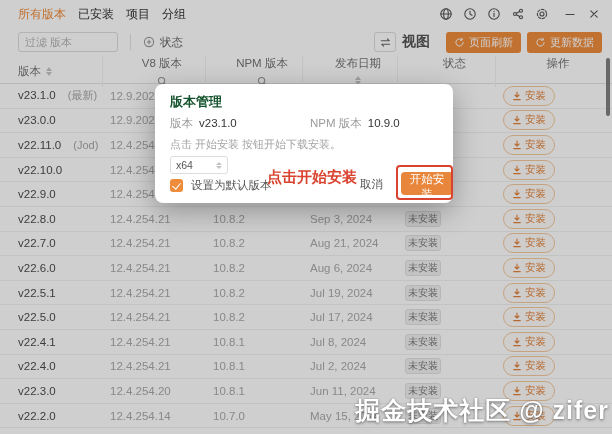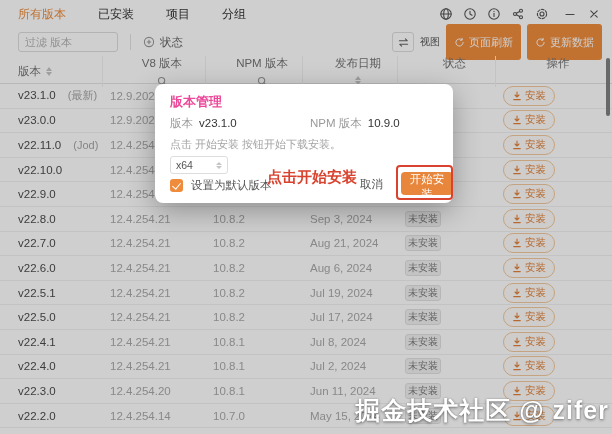--- a/index.html
+++ b/index.html
@@ -2,40 +2,40 @@
 <html style="--accent: #ee8c3c; --anno: #d9422e;"><head>
 <meta charset="utf-8">
 <style>
   :root{ --accent:#ee8c3c; --anno:#d9422e; }
   *{box-sizing:border-box; margin:0; padding:0;}
   body{font-family:"Liberation Sans","DejaVu Sans",sans-serif; background:#888;}
   #app{position:relative; width:612px; height:434px; background:#fff; overflow:hidden; outline:1px solid #b5b5b5;}
 
   
   .titlebar{position:absolute; left:0; top:0; width:612px; height:28px; display:flex; align-items:center; padding:0 8px 0 18px; background:#fff;}
-  .tabs{display:flex; gap:32px; align-items:center;}
+  .tabs{display:flex; gap:12px; align-items:center;}
   .tab{font-size:12px; color:#333; cursor:pointer; white-space:nowrap;}
   .tab.active{color:var(--accent);}
   .title-icons{margin-left:auto; display:flex; align-items:center; gap:4px;}
   .tbtn{width:20px; height:20px; display:flex; align-items:center; justify-content:center; color:#555;}
   .tbtn svg{stroke:#555; fill:none; stroke-width:1.1; stroke-linecap:round; stroke-linejoin:round;}
   .tbtn.winctl{margin-left:4px;}
 
   
   .toolbar{position:absolute; left:0; top:28px; width:612px; height:28px; display:flex; align-items:center; padding:0 10px 0 18px;}
   .filter-input{width:100px; height:20px; border:1px solid #ddd; border-radius:3px; font-size:11px; padding:0 6px; color:#444; outline:none;}
   .filter-input::placeholder{color:#b5b5b5;}
   .vdiv{width:1px; height:16px; background:#e2e2e2; margin:0 12px;}
   .status-chip{display:flex; align-items:center; gap:5px; font-size:11.5px; color:#666; cursor:pointer;}
   .status-chip svg{stroke:#999; fill:none; stroke-width:1.1;}
   .toolbar .spacer{flex:1;}
   .icon-btn{width:22px; height:20px; border:1px solid #ddd; border-radius:3px; display:flex; align-items:center; justify-content:center; background:#fff;}
   .icon-btn svg{stroke:#666; fill:none; stroke-width:1.1; stroke-linecap:round; stroke-linejoin:round;}
-  .view-label{font-size:10px; color:#555; margin:0 0 0 6px; cursor:pointer;}
-  .btn-orange{height:36px; display:inline-flex; align-items:center; gap:4px; background:var(--accent); color:#fff; border:none; border-radius:3px; font-size:11px; padding:0 8px; margin-left:6px; cursor:pointer; font-family:inherit;}
+  .view-label{font-size:14px; color:#555; margin:0 10px 0 6px; cursor:pointer;font-weight:bold;}
+  .btn-orange{height:21px; display:inline-flex; align-items:center; gap:4px; background:var(--accent); color:#fff; border:none; border-radius:3px; font-size:11px; padding:0 8px; margin-left:6px; cursor:pointer; font-family:inherit;}
   .btn-orange svg{stroke:#fff; fill:none; stroke-width:1.2; stroke-linecap:round; stroke-linejoin:round;}
 
   
   .table{position:absolute; left:0; top:56px; width:612px;}
   .thead,.trow{display:grid; grid-template-columns:92px 103px 97px 95px 98px 1fr; padding-left:18px; align-items:center;}
   .thead{height:28px; border-bottom:1px solid #e3e3e3;}
   .th{display:flex; align-items:center; gap:5px; font-size:11.5px; color:#747474; height:100%; cursor:pointer;}
   .th + .th{border-left:1px solid #f0f0f0; padding-left:8px; margin-left:-8px;flex-direction:column;}
   .sorter{display:flex; flex-direction:column; align-items:center; gap:1px;}
   .caret{width:0; height:0; border-left:3.5px solid transparent; border-right:3.5px solid transparent;}
@@ -47,21 +47,21 @@
   .cell-version .tag{color:#a5a5a5; margin-left:12px; font-size:11px;}
   .badge{display:inline-block; font-size:10px; color:#7c7c7c; background:#f1f1f1; border:1px solid #e0e0e0; border-radius:3px; padding:1px 2px; line-height:12px;}
   .install-btn{display:inline-flex; align-items:center; gap:3px; border:1px solid #f3c99e; color:#e0813a; background:#fffdfb; border-radius:10px; font-size:10.5px; padding:2px 8px; cursor:pointer; font-family:inherit;}
   .install-btn svg{stroke:#e0813a; fill:none; stroke-width:1.1; stroke-linecap:round; stroke-linejoin:round;}
 
   .scroll-thumb{position:absolute; right:2px; top:58px; width:4px; height:58px; background:#808080; border-radius:2px; z-index:5;}
 
   
   .overlay{position:absolute; inset:0; background:rgba(0,0,0,0.19); z-index:10;}
   .modal{position:absolute; left:155px; top:84px; width:298px; height:119px; background:#fff; border-radius:8px; box-shadow:0 8px 28px rgba(0,0,0,0.3); z-index:20;}
-  .m-title{position:absolute; left:15px; top:9px; font-size:13px; font-weight:bold; color:#ec4899;}
+  .m-title{position:absolute; left:15px; top:9px; font-size:13px; font-weight:bold; color:#14532d;}
   .m-fields{position:absolute; left:15px; top:32px; font-size:11.5px; color:#333;}
   .m-fields .lab{color:#9a9a9a; margin-right:6px;}
   .m-fields .grp2{position:absolute; left:140px; top:0; white-space:nowrap;}
   .m-desc{position:absolute; left:15px; top:53px; font-size:11px; color:#a3a3a3;}
   .m-select{position:absolute; left:15px; top:72px; width:58px; height:18px; border:1px solid #ddd; border-radius:3px; display:flex; align-items:center; font-size:10.5px; color:#555; padding:0 5px; cursor:pointer;}
   .m-select .sorter{margin-left:auto;}
   .m-select .caret{border-left-width:3px; border-right-width:3px;}
   .m-select .caret.up{border-bottom-width:3.5px;}
   .m-select .caret.down{border-top-width:3.5px;}
   .chk-row{position:absolute; left:15px; top:94px; display:flex; align-items:center; gap:8px; font-size:11.5px; color:#555; cursor:pointer;}

